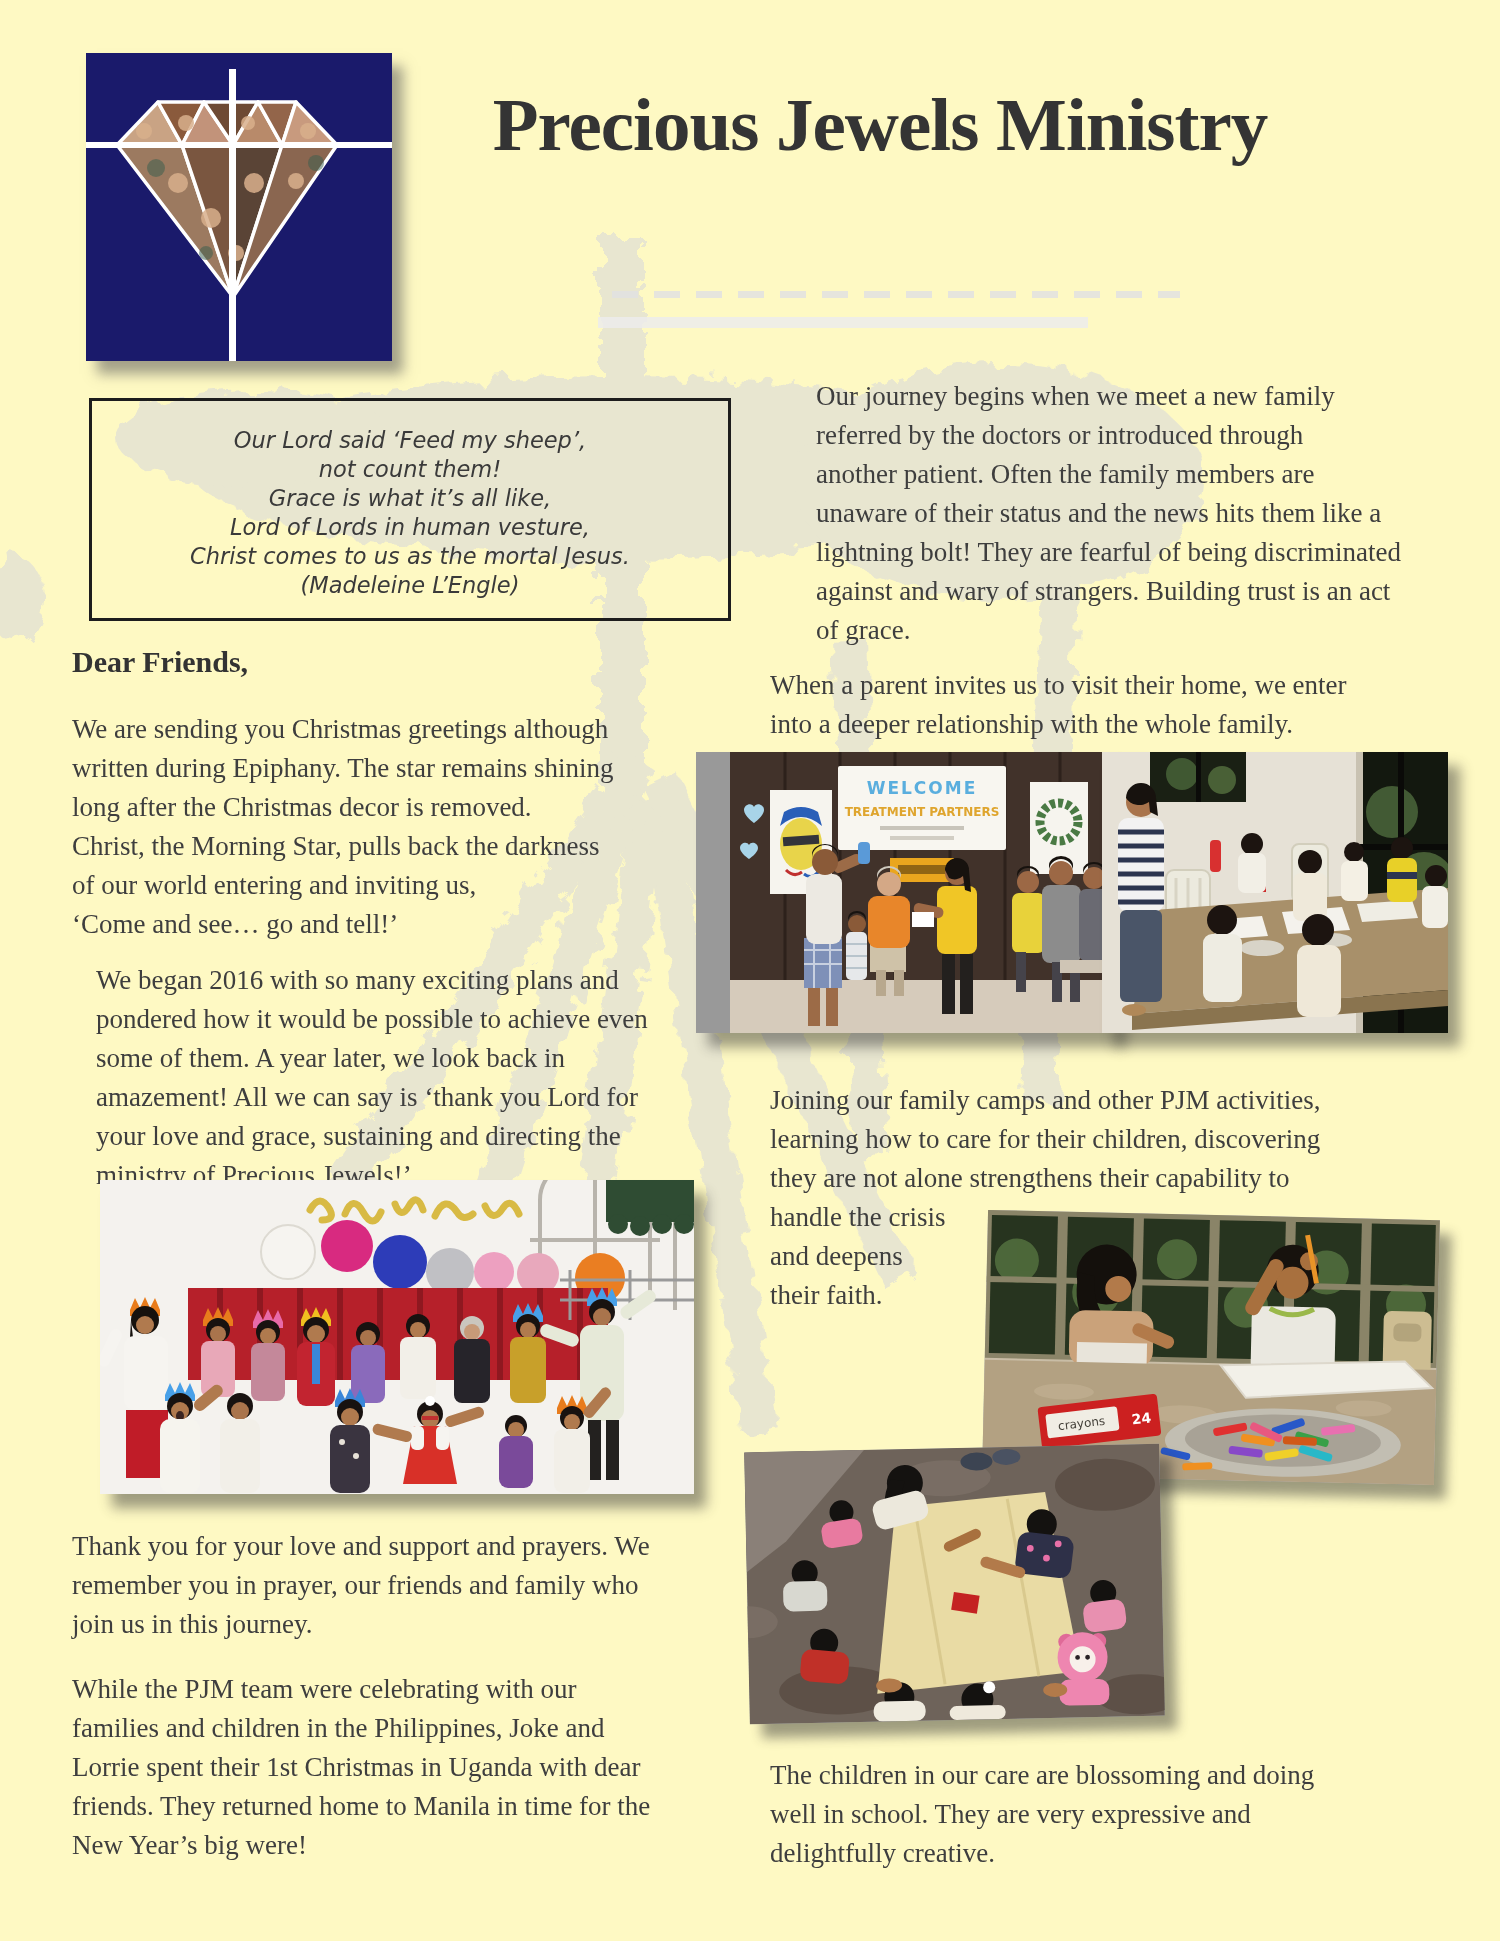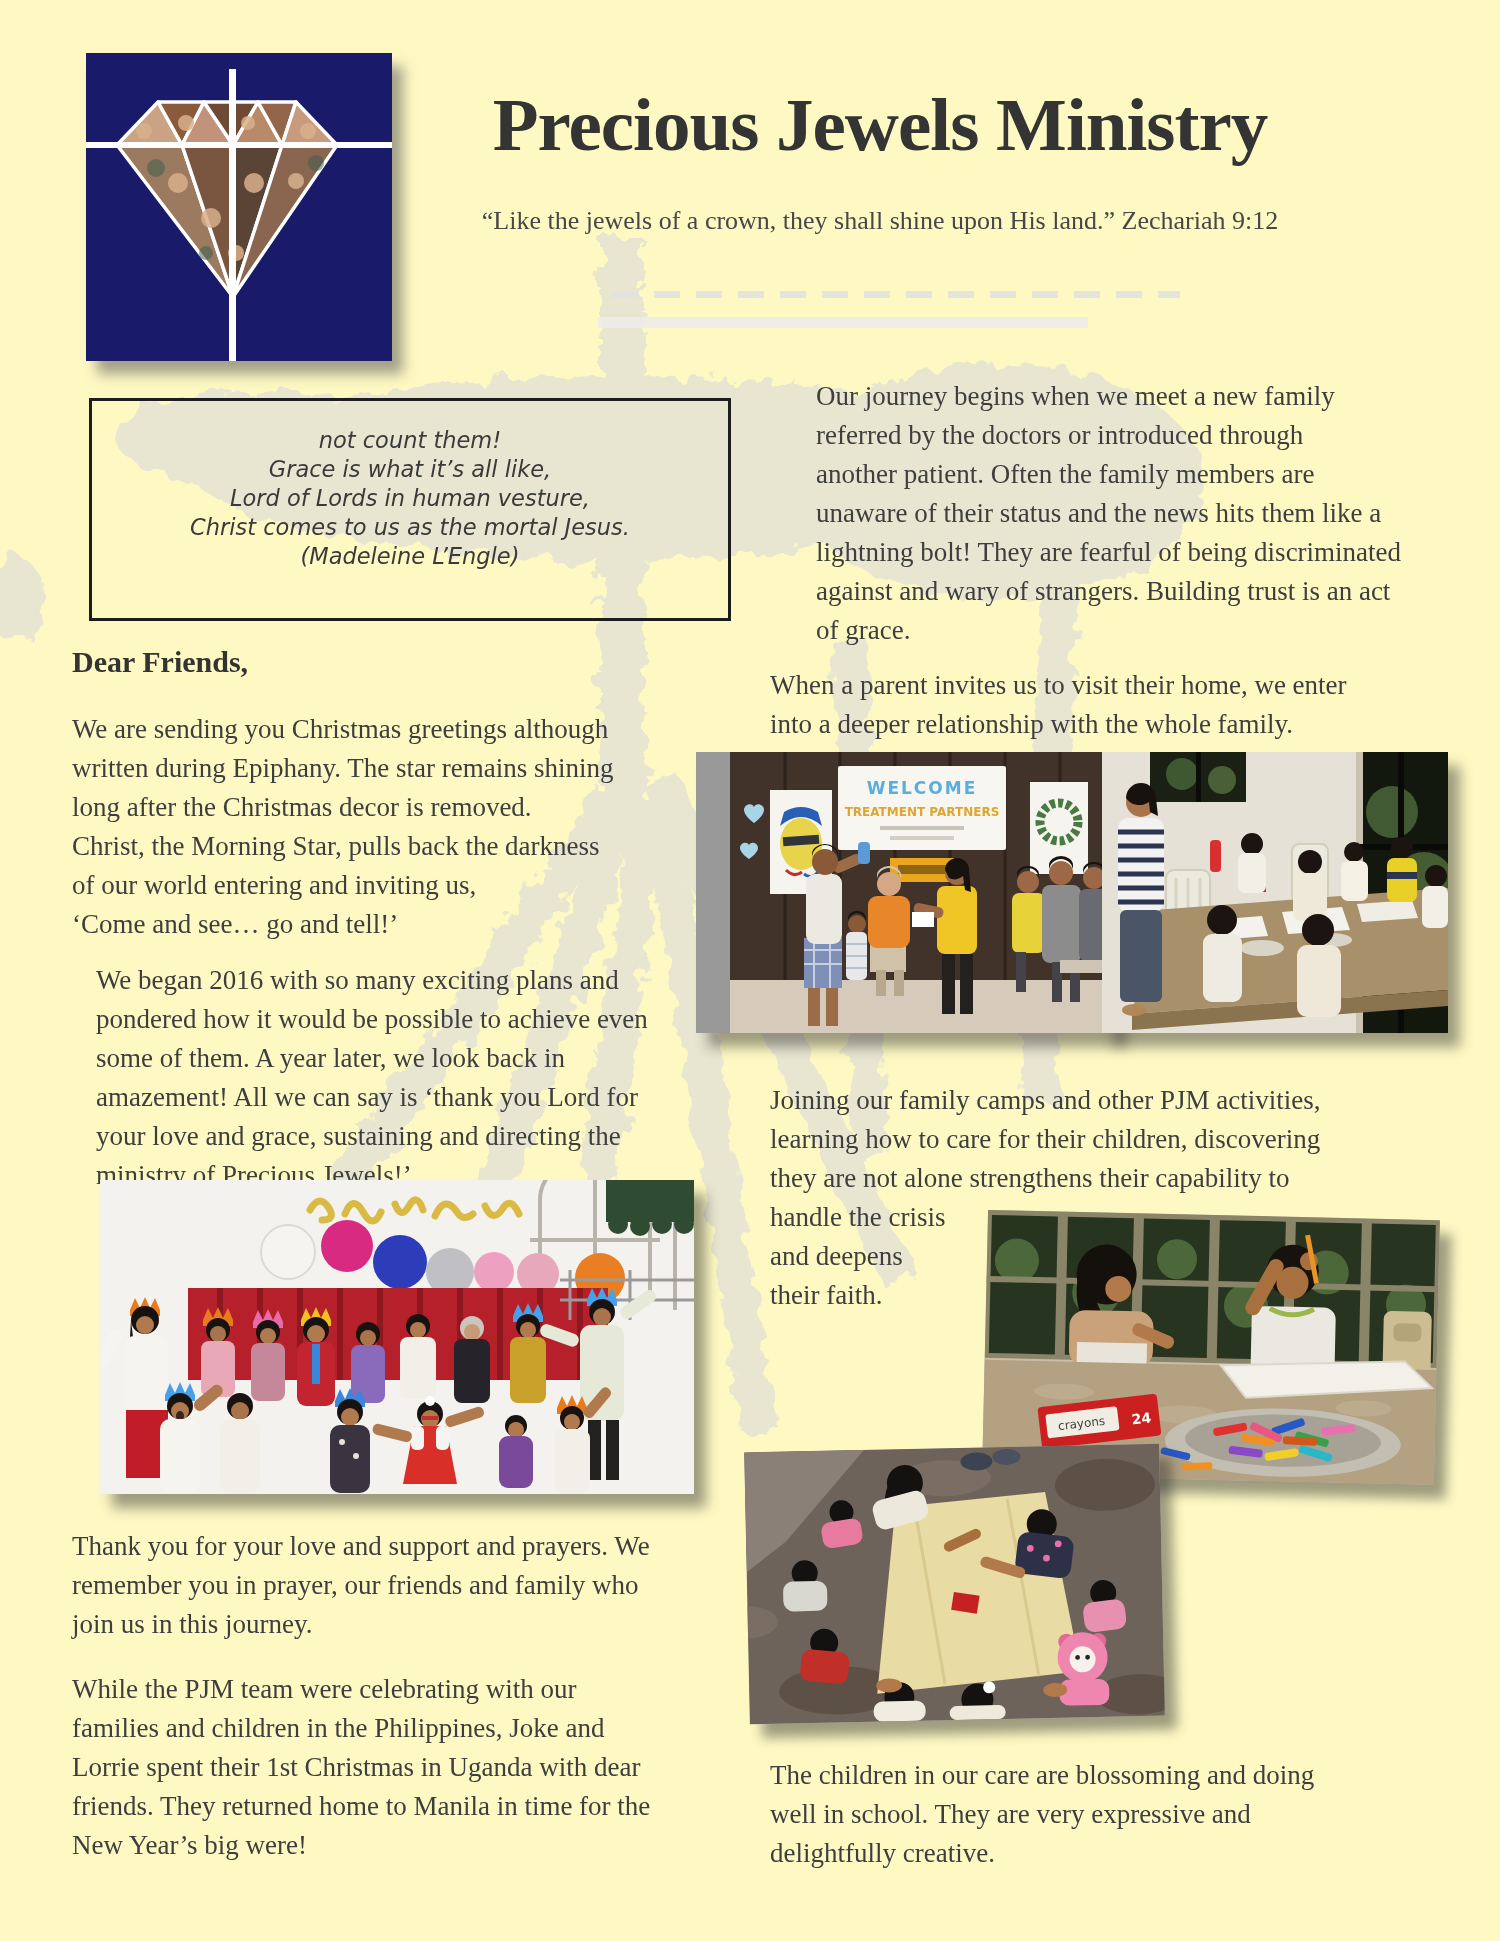--- a/index.html
+++ b/index.html
@@ -122,23 +122,23 @@
           <circle cx="230" cy="110" r="8"></circle>
           <circle cx="120" cy="200" r="7"></circle>
       </g>
 
       <rect x="143" y="16" width="7" height="292" fill="#ffffff"></rect>
       <rect x="0" y="89" width="306" height="6" fill="#ffffff"></rect>
     </svg>
   </div>
 
   <div class="abs title">Precious Jewels Ministry</div>
-  <div class="abs subtitle">“Like the jewels of a crown, they shall shine upon His land.”  Zechariah 9:12</div>
 
   <div class="abs quotebox">
+    <div class="ln">Our Lord said ‘Feed my sheep’,</div>
     <div class="ln">not count them!</div>
     <div class="ln">Grace is what it’s all like,</div>
     <div class="ln">Lord of Lords in human vesture,</div>
     <div class="ln">Christ comes to us as the mortal Jesus.</div>
     <div class="attr">(Madeleine L’Engle)</div>
   </div>
 
   <div class="abs salutation">Dear Friends,</div>
 
   <div class="abs par lp1">

